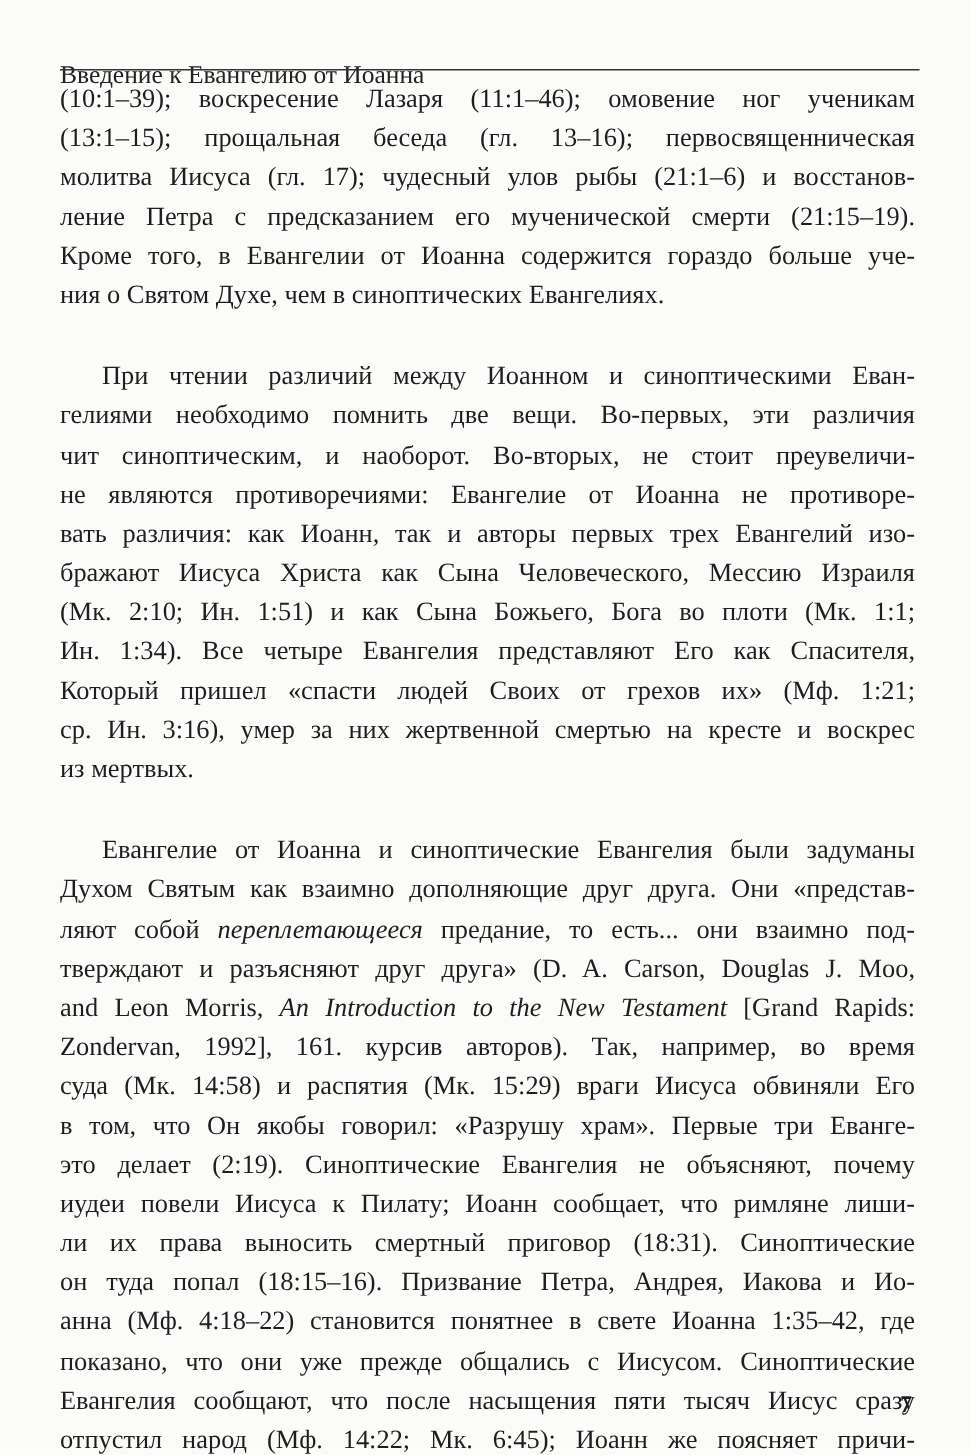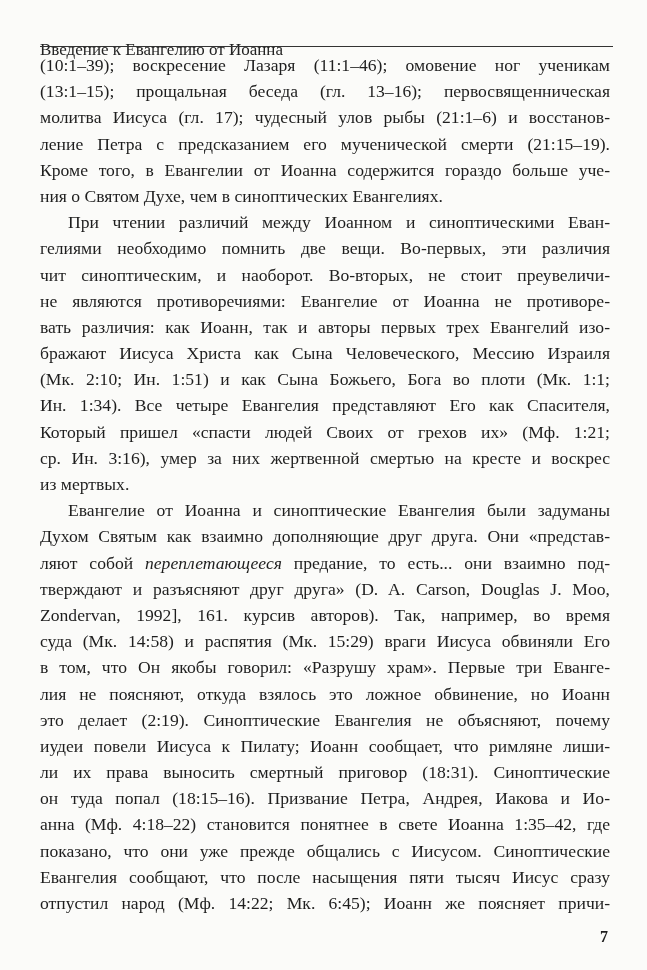--- a/index.html
+++ b/index.html
@@ -19,21 +19,21 @@
   }
   .body-text {
     position:absolute; left:40px; top:52px; width:570px;
     font-family:"Liberation Serif",serif; font-size:17.6px; line-height:26.2px;
   }
   .line {
     display:block; white-space:nowrap; text-align:justify; text-align-last:justify;
     height:26.2px;
   }
   .line.last { text-align-last:left; }
-  .line.indent { padding-left:28px; }
+  .line.indent { padding-left:28px;margin-top:28px; }
   .it { font-style:italic; }
   .page-number {
     position:absolute; left:600px; top:928px;
     font-family:"Liberation Serif",serif; font-weight:bold; font-size:16px;
   }
 </style>
 </head>
 <body>
 
 <div class="header">Введение к Евангелию от Иоанна</div>
@@ -62,24 +62,24 @@
     <span class="line">Который пришел «спасти людей Своих от грехов их» (Мф. 1:21;</span>
     <span class="line">ср. Ин. 3:16), умер за них жертвенной смертью на кресте и воскрес</span>
     <span class="line last">из мертвых.</span>
   </div>
 
   <div>
     <span class="line indent">Евангелие от Иоанна и синоптические Евангелия были задуманы</span>
     <span class="line">Духом Святым как взаимно дополняющие друг друга. Они «представ-</span>
     <span class="line"><span>ляют собой </span><span class="it">переплетающееся</span><span> предание, то есть... они взаимно под-</span></span>
     <span class="line">тверждают и разъясняют друг друга» (D. A. Carson, Douglas J. Moo,</span>
+    <span class="line"><span>and Leon Morris, </span><span class="it">An Introduction to the New Testament</span><span> [Grand Rapids:</span></span>
     <span class="line">Zondervan, 1992], 161. курсив авторов). Так, например, во время</span>
     <span class="line">суда (Мк. 14:58) и распятия (Мк. 15:29) враги Иисуса обвиняли Его</span>
     <span class="line">в том, что Он якобы говорил: «Разрушу храм». Первые три Еванге-</span>
-    <span class="line">лия не поясняют, откуда взялось это ложное обвинение, но Иоанн</span>
     <span class="line">это делает (2:19). Синоптические Евангелия не объясняют, почему</span>
     <span class="line">иудеи повели Иисуса к Пилату; Иоанн сообщает, что римляне лиши-</span>
     <span class="line">ли их права выносить смертный приговор (18:31). Синоптические</span>
     <span class="line">он туда попал (18:15–16). Призвание Петра, Андрея, Иакова и Ио-</span>
     <span class="line">анна (Мф. 4:18–22) становится понятнее в свете Иоанна 1:35–42, где</span>
     <span class="line">показано, что они уже прежде общались с Иисусом. Синоптические</span>
     <span class="line">Евангелия сообщают, что после насыщения пяти тысяч Иисус сразу</span>
     <span class="line">отпустил народ (Мф. 14:22; Мк. 6:45); Иоанн же поясняет причи-</span>
 
   </div>

